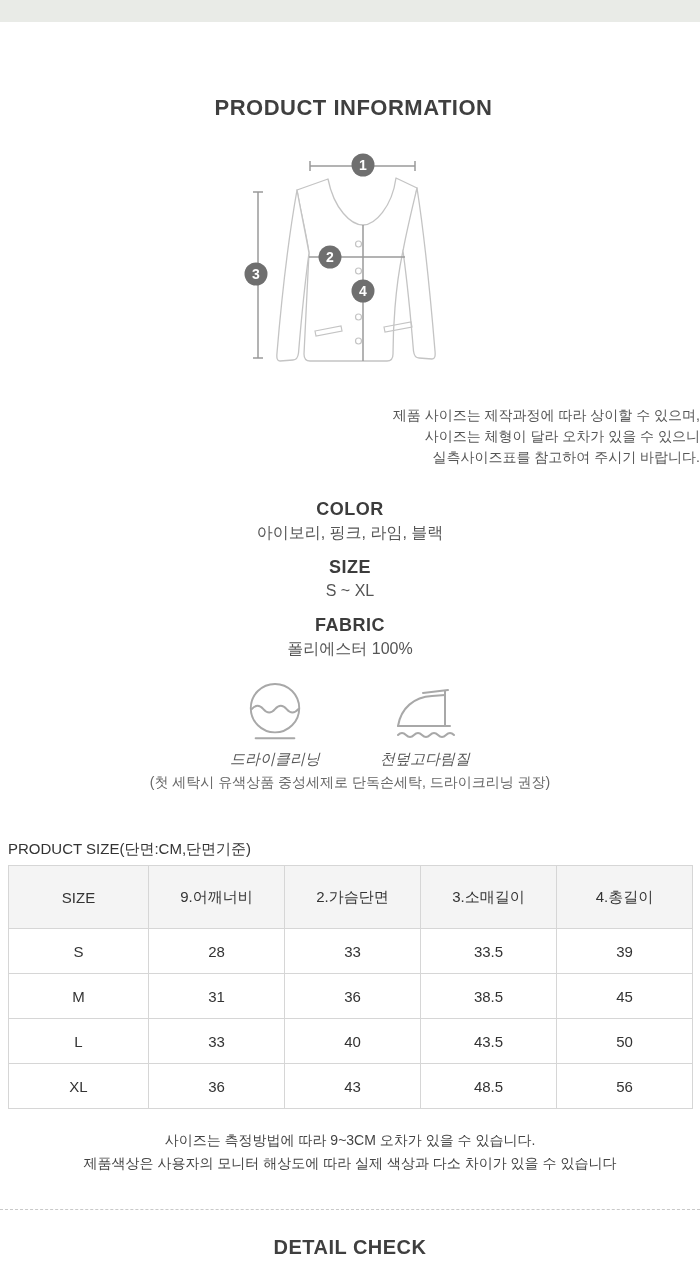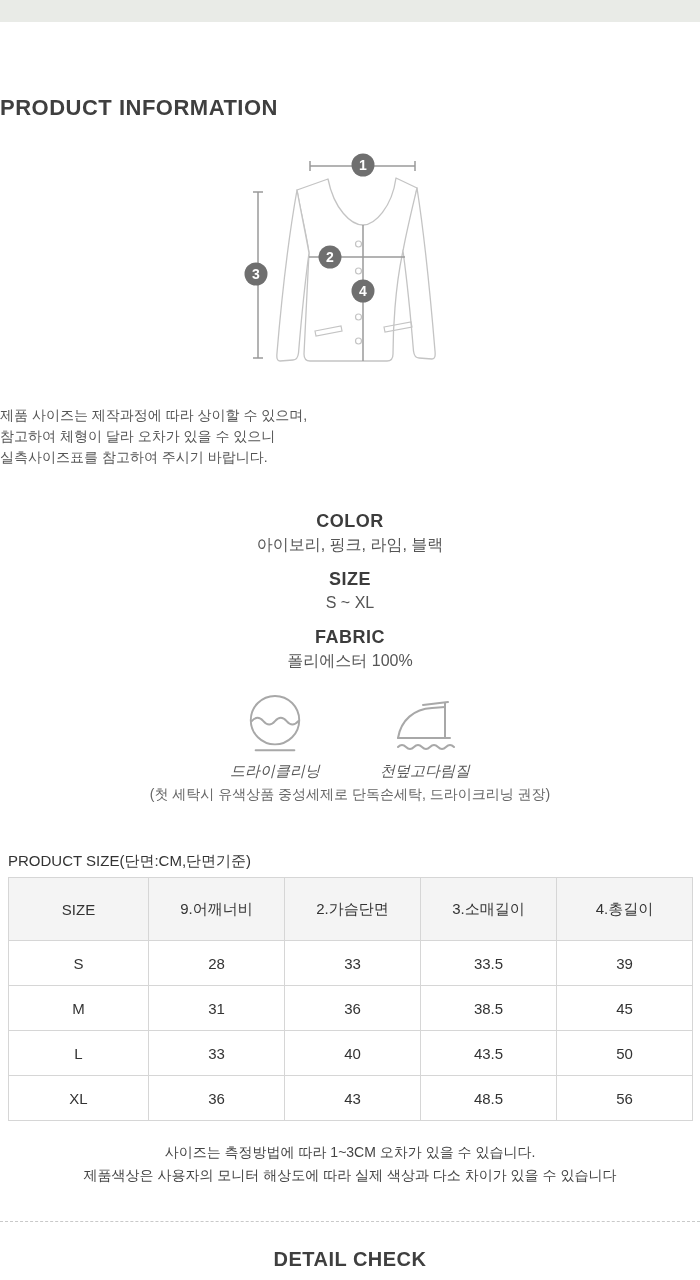--- a/index.html
+++ b/index.html
@@ -3,27 +3,27 @@
 <meta charset="utf-8">
 <style>
   html,body{margin:0;padding:0;}
   body{
     width:700px;height:1280px;margin:0 auto;background:#ffffff;
     font-family:"Liberation Sans","DejaVu Sans",sans-serif;
     color:#555;overflow:hidden;
   }
   .top-strip{height:22px;background:#e9ebe7;}
   .page-title{
-    margin:73px 0 0 0;font-size:22px;font-weight:bold;color:#3f3f3f;
-    letter-spacing:.5px;text-align:left;
+    margin:73px 0 0 7px;font-size:22px;font-weight:bold;color:#3f3f3f;
+    letter-spacing:.5px;text-align:center;
   }
   .diagram-wrap{margin-top:28px;text-align:center;}
-  .size-note{margin-top:12px;font-size:14px;line-height:21px;color:#555;text-align:left;}
+  .size-note{margin-top:12px;font-size:14px;line-height:21px;color:#555;text-align:right;}
   .sec{text-align:center;}
-  .sec-color{margin-top:42px;}
+  .sec-color{margin-top:30px;}
   .sec-size{margin-top:12px;}
   .sec-fabric{margin-top:12px;}
   .sec-washing{margin-top:20px;}
   .sec h2{
     margin:0 0 2px 0;font-size:18px;font-weight:bold;color:#3c3c3c;
     letter-spacing:.5px;line-height:22px;
   }
   .sec .val{font-size:16px;color:#555;line-height:22px;}
   .wash-icons{
     margin-top:10px;display:flex;justify-content:center;align-items:flex-start;gap:38px;font-style:italic;
@@ -98,21 +98,21 @@
       <text x="128" y="21" text-anchor="middle" font-size="14" font-weight="bold" fill="#ffffff">1</text>
       <text x="95" y="113" text-anchor="middle" font-size="14" font-weight="bold" fill="#ffffff">2</text>
       <text x="21" y="130" text-anchor="middle" font-size="14" font-weight="bold" fill="#ffffff">3</text>
       <text x="128" y="147" text-anchor="middle" font-size="14" font-weight="bold" fill="#ffffff">4</text>
     </g>
   </svg>
 </div>
 
 <div class="size-note">
   <div>제품 사이즈는 제작과정에 따라 상이할 수 있으며,</div>
-  <div>참고하여 체형이 달라 오차가 있을 수 있으니</div>
+  <div>사이즈는 체형이 달라 오차가 있을 수 있으니</div>
   <div>실측사이즈표를 참고하여 주시기 바랍니다.</div>
 </div>
 
 <div class="sec sec-color">
   <h2>COLOR</h2>
   <div class="val">아이보리, 핑크, 라임, 블랙</div>
 </div>
 
 <div class="sec sec-size">
   <h2>SIZE</h2>
@@ -201,19 +201,19 @@
       <td>XL</td>
       <td>36</td>
       <td>43</td>
       <td>48.5</td>
       <td>56</td>
     </tr>
   </tbody>
 </table>
 
 <div class="footer-notes">
-  <div>사이즈는 측정방법에 따라 1~3CM 오차가 있을 수 있습니다.</div>
+  <div>사이즈는 측정방법에 따라 9~3CM 오차가 있을 수 있습니다.</div>
   <div>제품색상은 사용자의 모니터 해상도에 따라 실제 색상과 다소 차이가 있을 수 있습니다</div>
 </div>
 
 <hr class="dashed-divider">
 
 <h1 class="detail-title">DETAIL CHECK</h1>
 
 </body></html>

